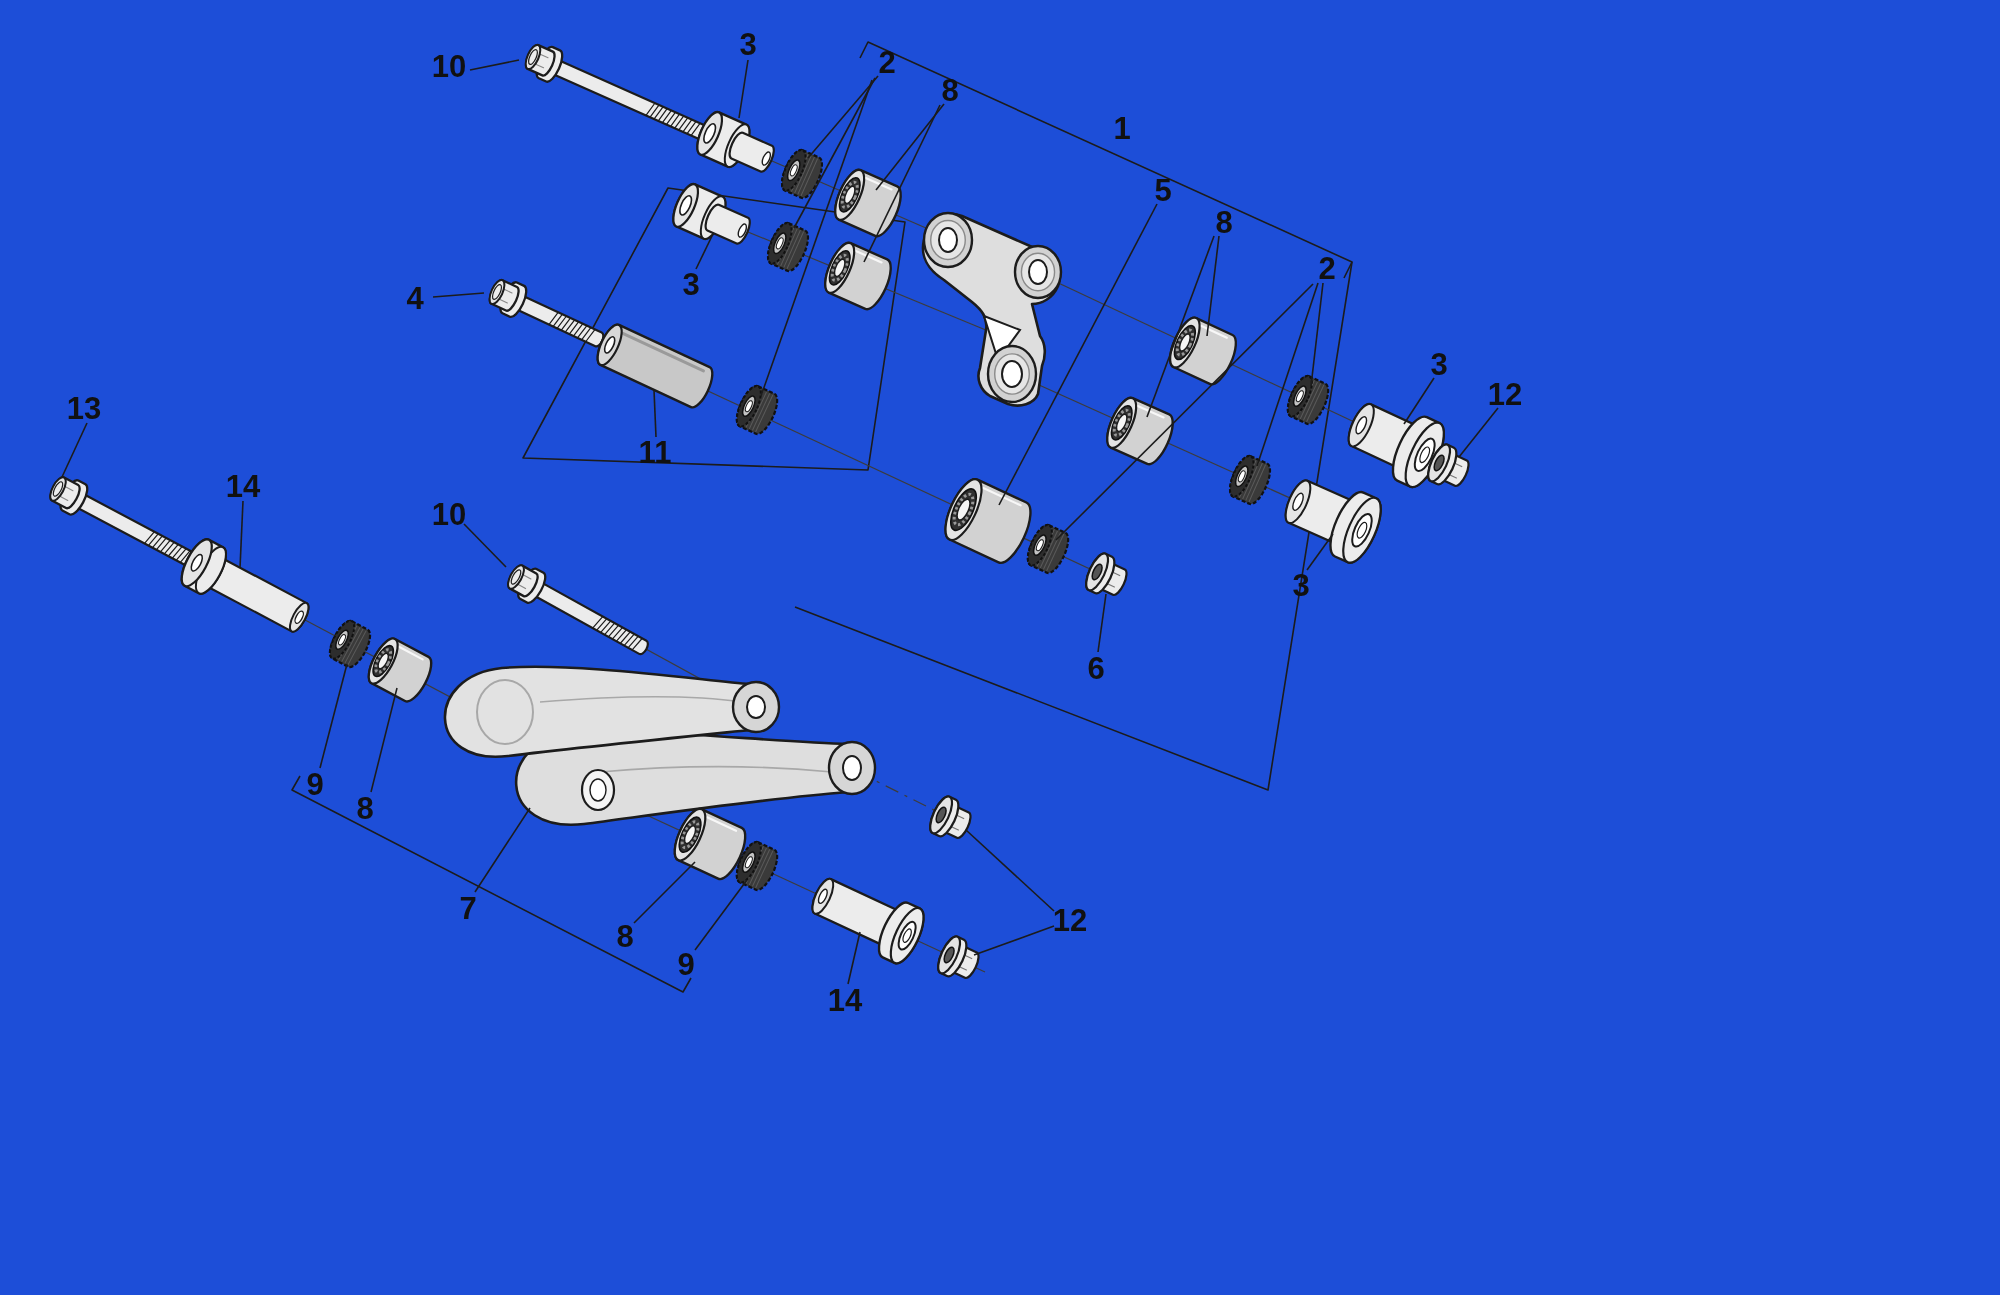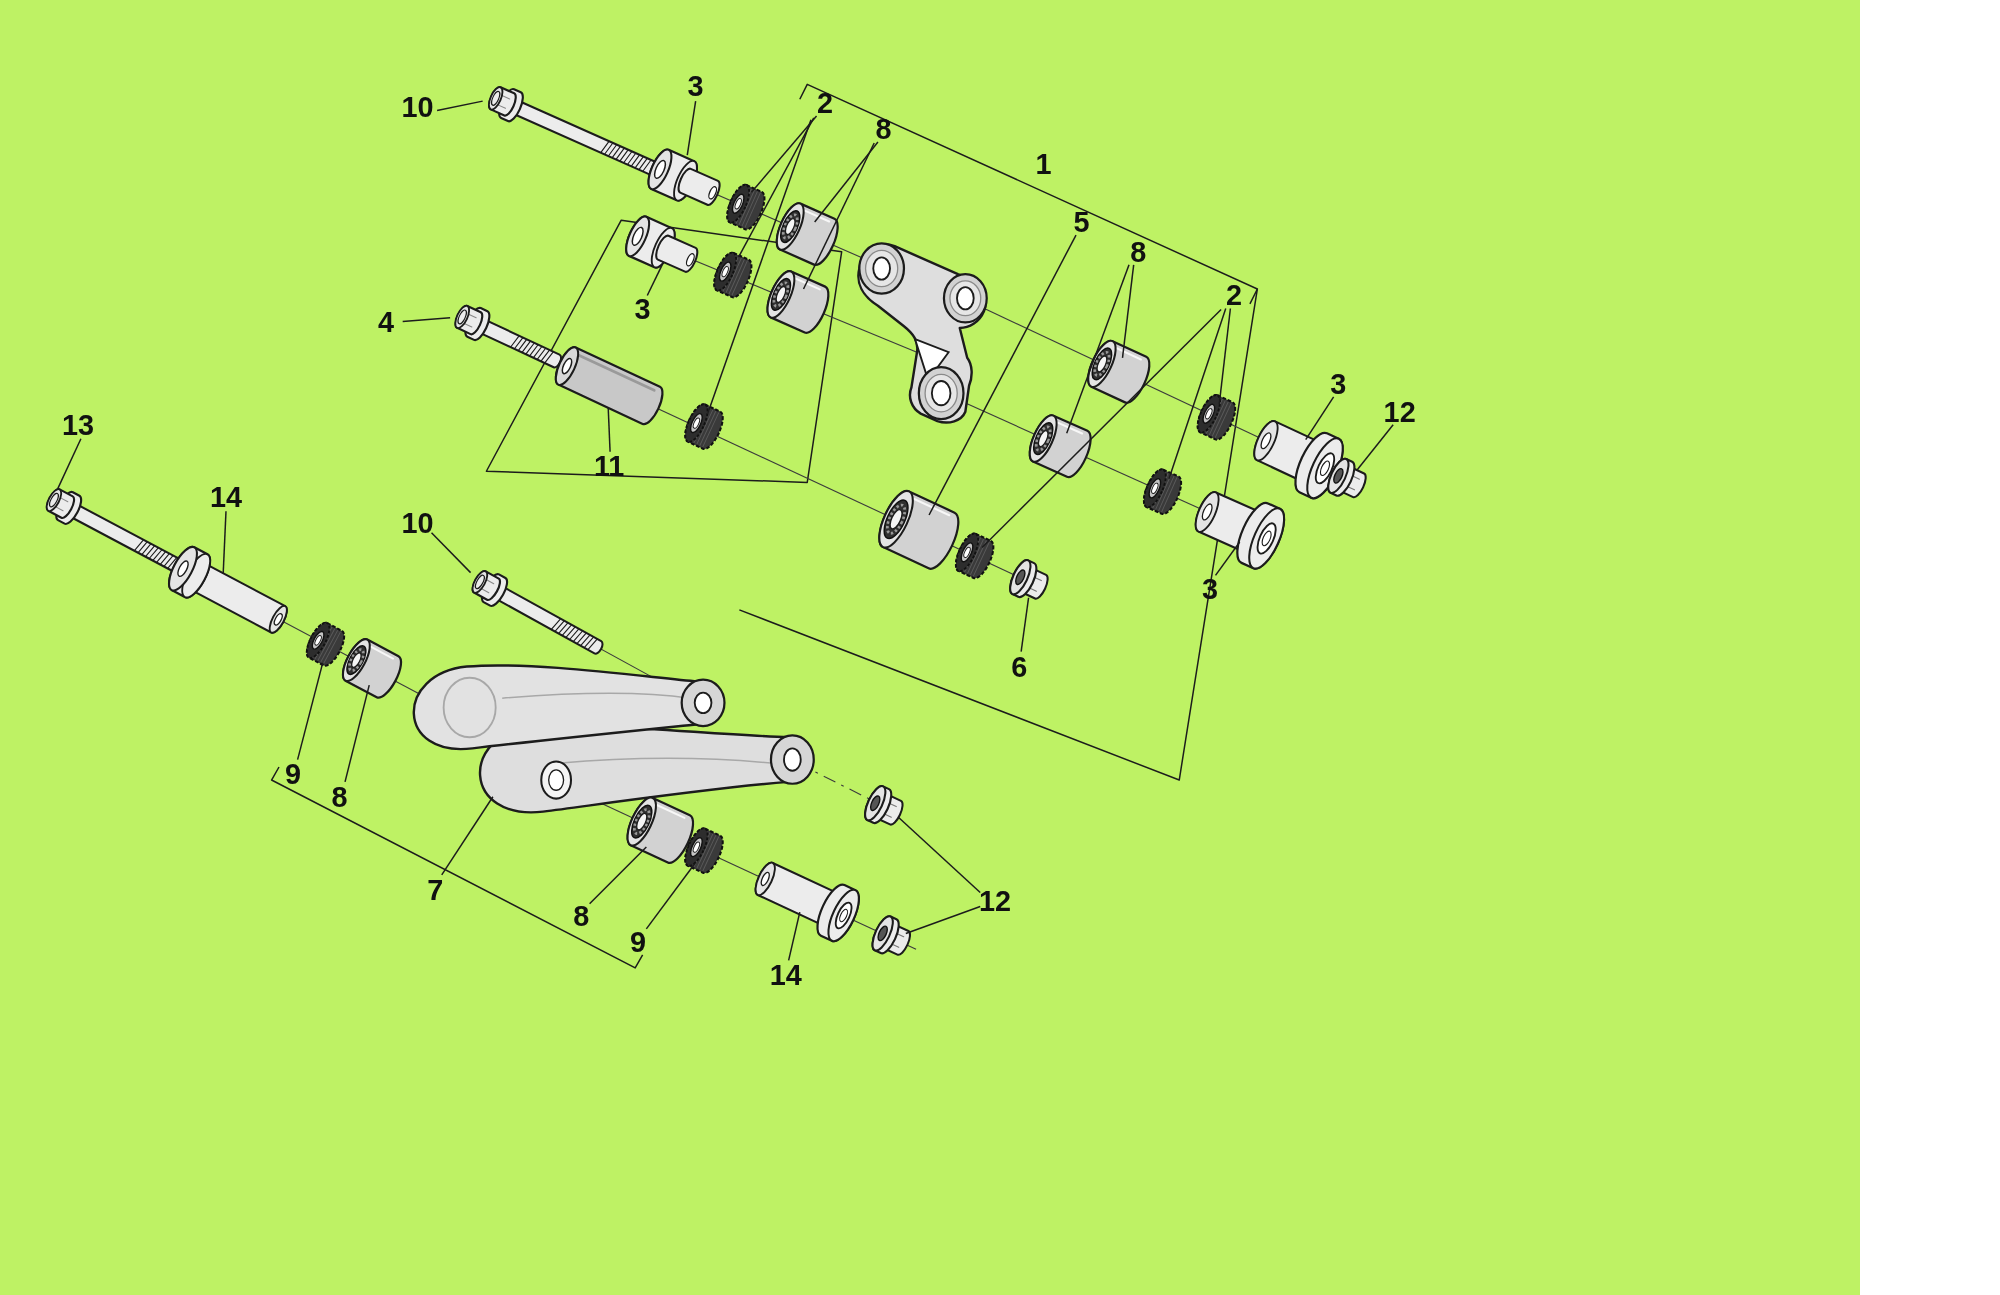--- a/index.html
+++ b/index.html
@@ -1,16 +1,16 @@
 <!DOCTYPE html>
 <html><head>
 <meta charset="utf-8">
 <style>
   html,body{margin:0;padding:0;background:#ffffff;}
-  .stage{position:relative;width:1860px;height:1295px;background:#bef264;overflow:hidden;}
+  .stage{position:relative;width:2000px;height:1295px;background:#1d4ed8;overflow:hidden;}
   svg{display:block;width:100%;height:100%;}
   text.callout{font-family:"Liberation Sans","DejaVu Sans",sans-serif;font-weight:bold;font-size:31px;fill:#111111;}
 </style>
 </head>
 <body>
 
 <div class="stage">
   <svg id="diagram" viewBox="0 0 2000 1295" xmlns="http://www.w3.org/2000/svg">
       <polyline points="860,58 868,42 1352,262 1344,278" fill="none" stroke="#1c1c1c" stroke-width="1.6" stroke-linejoin="round"></polyline>
       <polyline points="300,776 292,790 683,992 691,978" fill="none" stroke="#1c1c1c" stroke-width="1.6" stroke-linejoin="round"></polyline>

